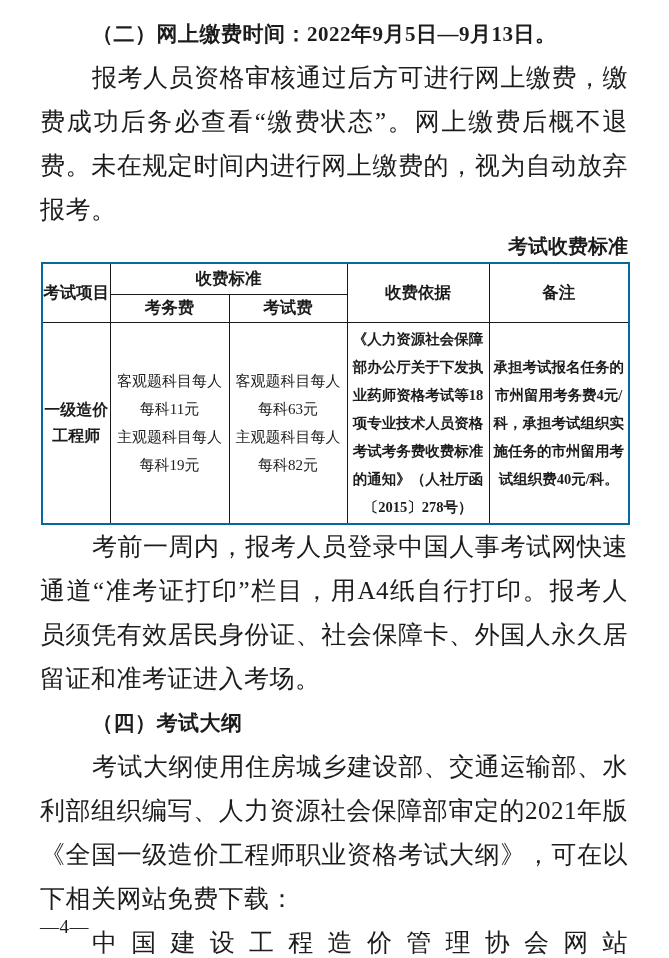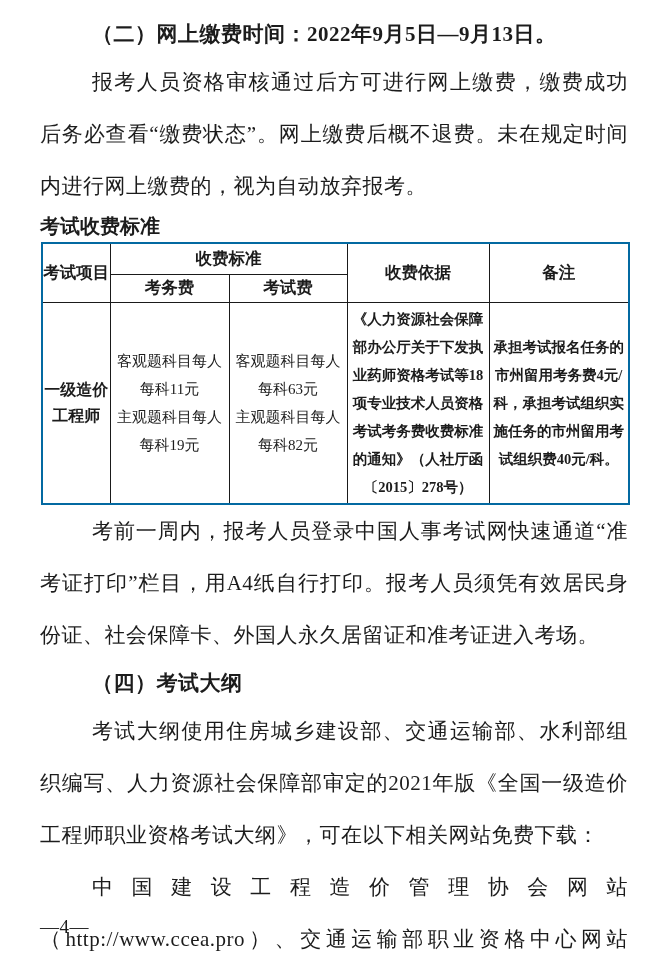--- a/index.html
+++ b/index.html
@@ -9,36 +9,36 @@
     width: 669px;
     height: 958px;
     background: #ffffff;
     margin: 0 auto;
     padding: 12px 41px 0 40px;
     overflow: hidden;
     color: #1c1c1c;
     font-family: "Liberation Serif", "DejaVu Serif", serif;
   }
   .para {
-    font-size: 21px;
-    line-height: 52px;
+    font-size: 25px;
+    line-height: 44px;
     text-align: justify;
     text-justify: inter-ideograph;
     text-indent: 52px;
     letter-spacing: 0.5px;
   }
   .heading {
     font-size: 21px;
     line-height: 44px;
     font-weight: bold;
     text-indent: 52px;
     letter-spacing: 0.5px;
   }
   .table-title {
-    text-align: left;
+    text-align: right;
     font-weight: bold;
     font-size: 20px;
     line-height: 26px;
     margin: 1px 0 3px 0;
     font-family: "Liberation Sans", "DejaVu Sans", sans-serif;
   }
   table.fee-table {
     border-collapse: collapse;
     table-layout: fixed;
     width: 587px;

